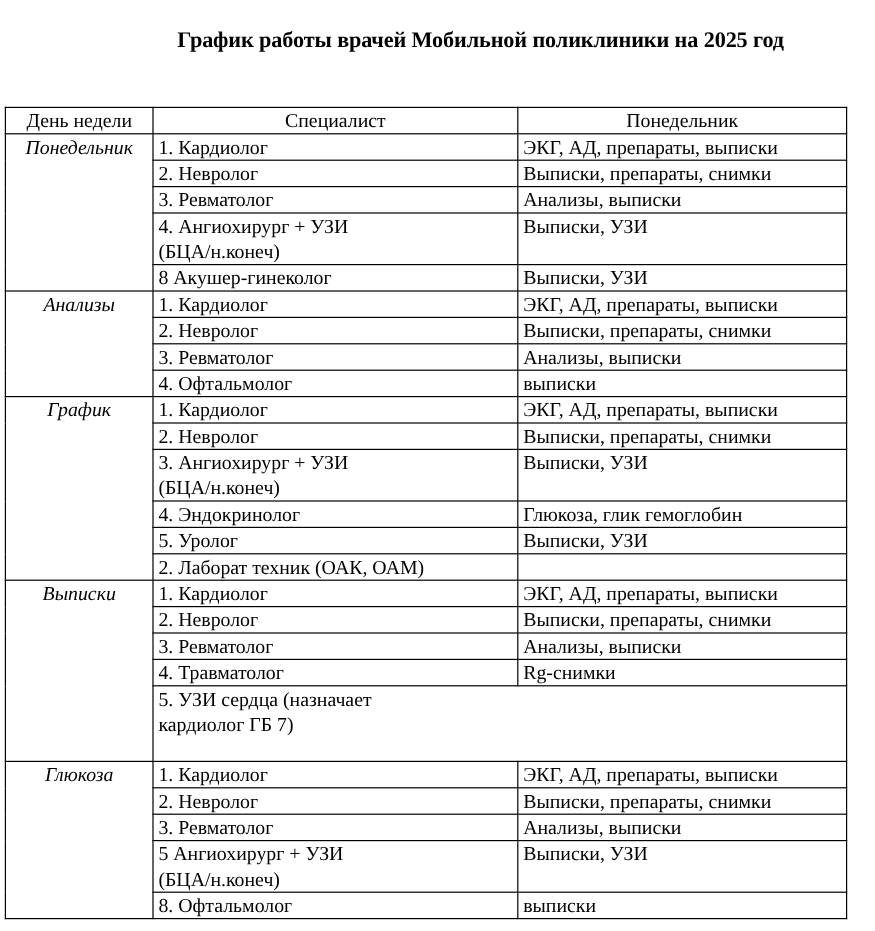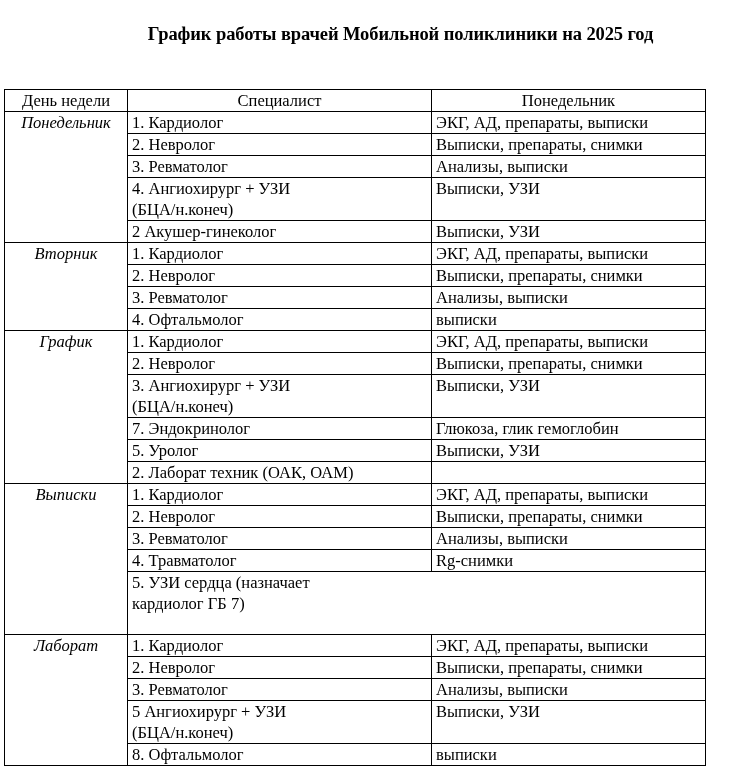--- a/index.html
+++ b/index.html
@@ -57,26 +57,26 @@
       </tr>
       <tr>
         <td>
           <div>4. Ангиохирург + УЗИ</div>
           <div>(БЦА/н.конеч)</div>
         </td>
         <td>Выписки, УЗИ</td>
       </tr>
       <tr>
         <td>
-          <div>2 Акушер-гинеколог</div>
-        </td>
-        <td>Выписки, УЗИ</td>
-      </tr>
-      <tr>
-        <td class="day" rowspan="4">Вторник</td>
+          <div>8 Акушер-гинеколог</div>
+        </td>
+        <td>Выписки, УЗИ</td>
+      </tr>
+      <tr>
+        <td class="day" rowspan="4">Анализы</td>
         <td>
           <div>1. Кардиолог</div>
         </td>
         <td>ЭКГ, АД, препараты, выписки</td>
       </tr>
       <tr>
         <td>
           <div>2. Невролог</div>
         </td>
         <td>Выписки, препараты, снимки</td>
@@ -108,21 +108,21 @@
       </tr>
       <tr>
         <td>
           <div>3. Ангиохирург + УЗИ</div>
           <div>(БЦА/н.конеч)</div>
         </td>
         <td>Выписки, УЗИ</td>
       </tr>
       <tr>
         <td>
-          <div>7. Эндокринолог</div>
+          <div>4. Эндокринолог</div>
         </td>
         <td>Глюкоза, глик гемоглобин</td>
       </tr>
       <tr>
         <td>
           <div>5. Уролог</div>
         </td>
         <td>Выписки, УЗИ</td>
       </tr>
       <tr>
@@ -156,21 +156,21 @@
         </td>
         <td>Rg-снимки</td>
       </tr>
       <tr>
         <td colspan="2" class="tall">
           <div>5. УЗИ сердца (назначает</div>
           <div>кардиолог ГБ 7)</div>
         </td>
       </tr>
       <tr>
-        <td class="day" rowspan="5">Лаборат</td>
+        <td class="day" rowspan="5">Глюкоза</td>
         <td>
           <div>1. Кардиолог</div>
         </td>
         <td>ЭКГ, АД, препараты, выписки</td>
       </tr>
       <tr>
         <td>
           <div>2. Невролог</div>
         </td>
         <td>Выписки, препараты, снимки</td>

